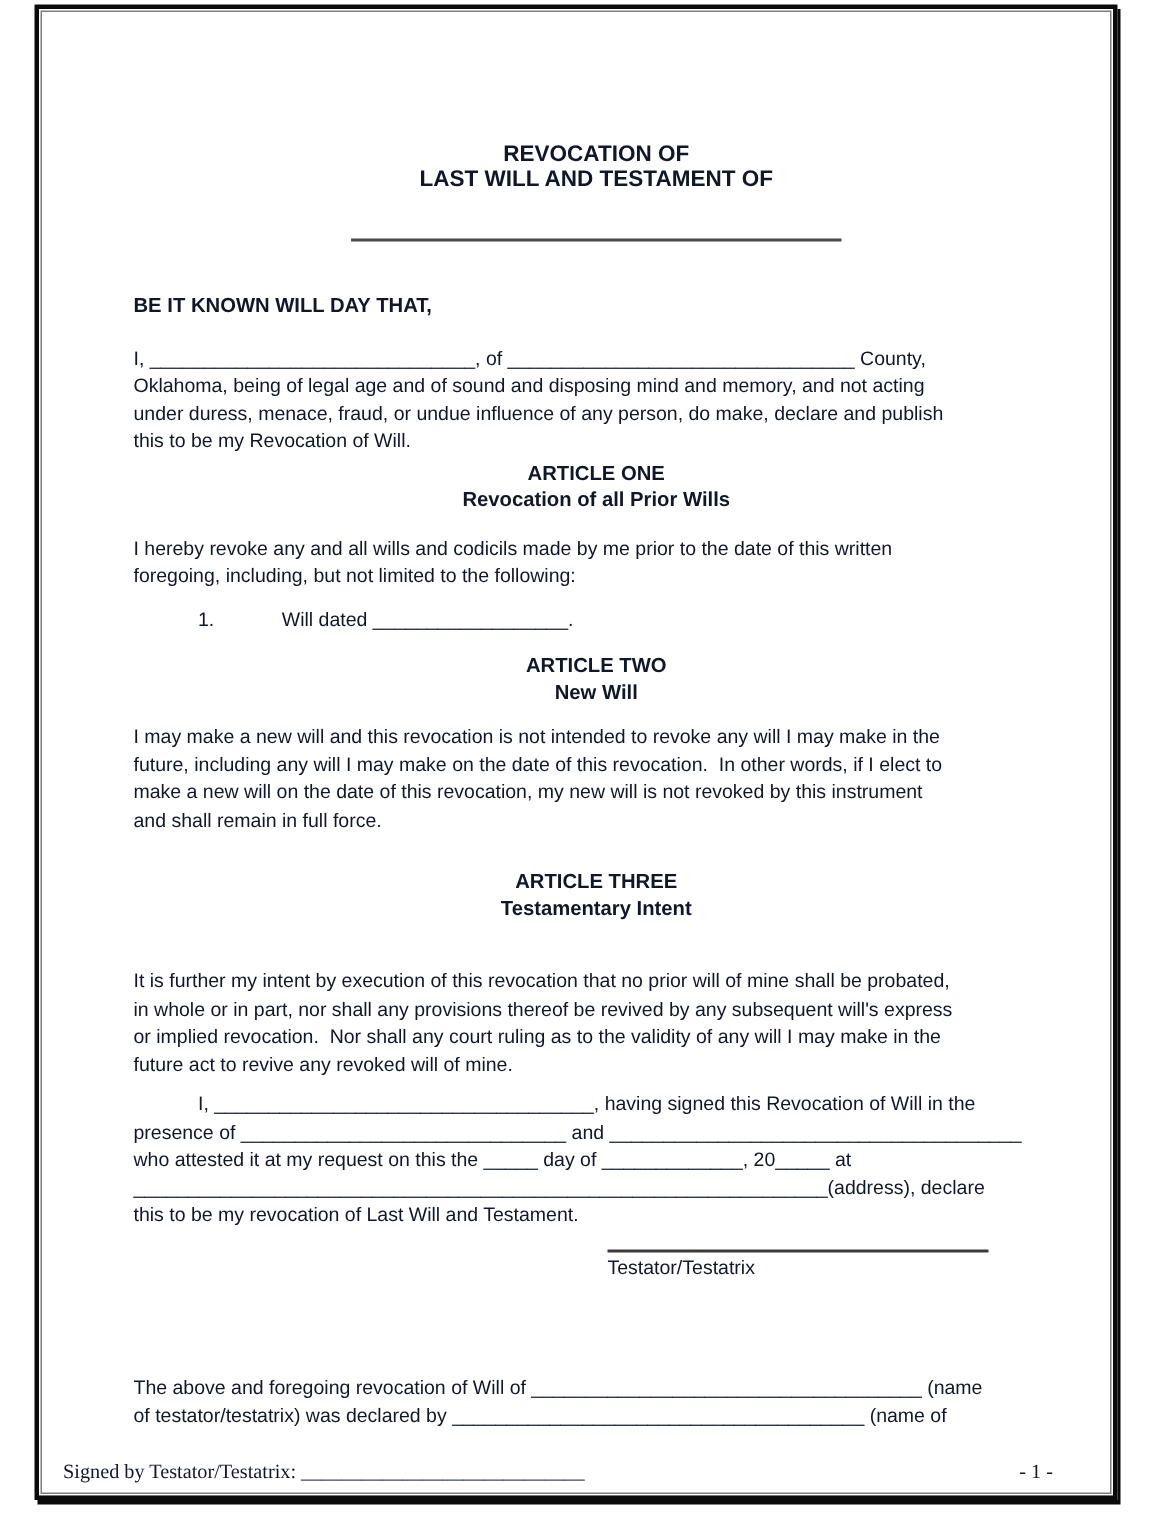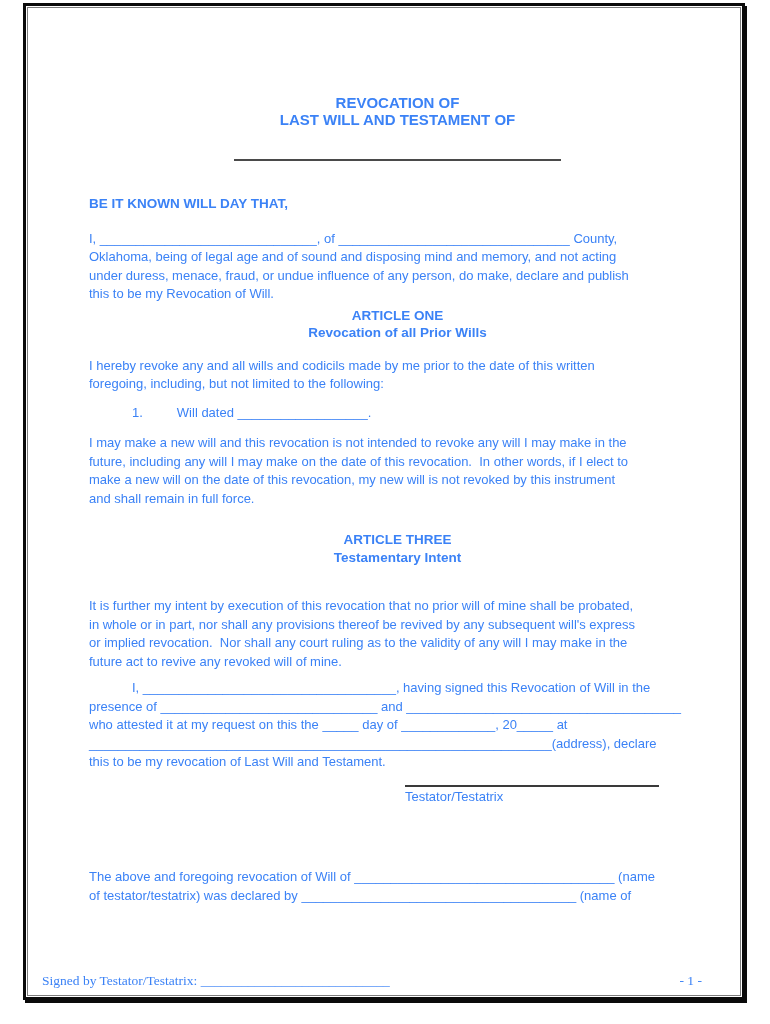--- a/index.html
+++ b/index.html
@@ -2,21 +2,21 @@
 <html><head>
 <meta charset="utf-8">
 <style>
   html, body { margin: 0; padding: 0; background: #ffffff; }
   .sheet {
     position: relative;
     width: 770px;
     height: 1024px;
     background: #ffffff;
     font-family: "Liberation Sans", sans-serif;
-    color: #3b82f6;
+    color: #0f172a;
     overflow: hidden;
   }
   .frame {
     position: absolute;
     left: 23px; top: 3px; right: 25px; bottom: 24px;
     border: 3px solid #0a0a0a;
     box-shadow: 2px 3px 0 #0a0a0a,
                 inset 0 0 0 1px #ffffff,
                 inset 0 0 0 2px #7d7d7d;
     background: #ffffff;
@@ -53,21 +53,21 @@
   .article-head { text-align: center; font-weight: bold; font-size: 13.5px; line-height: 17.5px; }
   .head-one     { margin-top: 3px; text-align: center; }
   .head-two     { margin-top: 13px; }
   .head-three   { margin-top: 23px; }
   .a1-body      { margin-top: 15px; }
   .a2-body      { margin-top: 12px; }
   .a3-body      { margin-top: 31px; }
   .signing      { margin-top: 8px; text-indent: 43px; }
   .list-row     { margin-top: 10px; white-space: pre; }
   .li-num       { margin-left: 43px; }
-  .li-text      { margin-left: 34px; }
+  .li-text      { margin-left: 45px; }
   .sig-block    { margin-top: 13px; }
   .sig-line     { margin-left: 316px; width: 254px; border-bottom: 2px solid #3a3a3a; height: 0; }
   .sig-label    { margin-left: 316px; margin-top: 1px; }
   .declaration  { margin-top: 62px; }
   .footer {
     position: absolute;
     left: 16px; right: 40px; bottom: 8px;
     display: flex;
     justify-content: space-between;
     align-items: baseline;
@@ -98,20 +98,24 @@
       <div class="article-head head-one">
         <div>ARTICLE ONE</div>
         <div>Revocation of all Prior Wills</div>
       </div>
 
       <div class="para a1-body">I hereby revoke any and all wills and codicils made by me prior to the date of this written
 foregoing, including, but not limited to the following:</div>
 
       <div class="list-row"><span class="li-num">1.</span><span class="li-text">Will dated __________________.</span></div>
 
+      <div class="article-head head-two">
+        <div>ARTICLE TWO</div>
+        <div>New Will</div>
+      </div>
 
       <div class="para a2-body">I may make a new will and this revocation is not intended to revoke any will I may make in the
 future, including any will I may make on the date of this revocation.  In other words, if I elect to
 make a new will on the date of this revocation, my new will is not revoked by this instrument
 and shall remain in full force.</div>
 
       <div class="article-head head-three">
         <div>ARTICLE THREE</div>
         <div>Testamentary Intent</div>
       </div>

